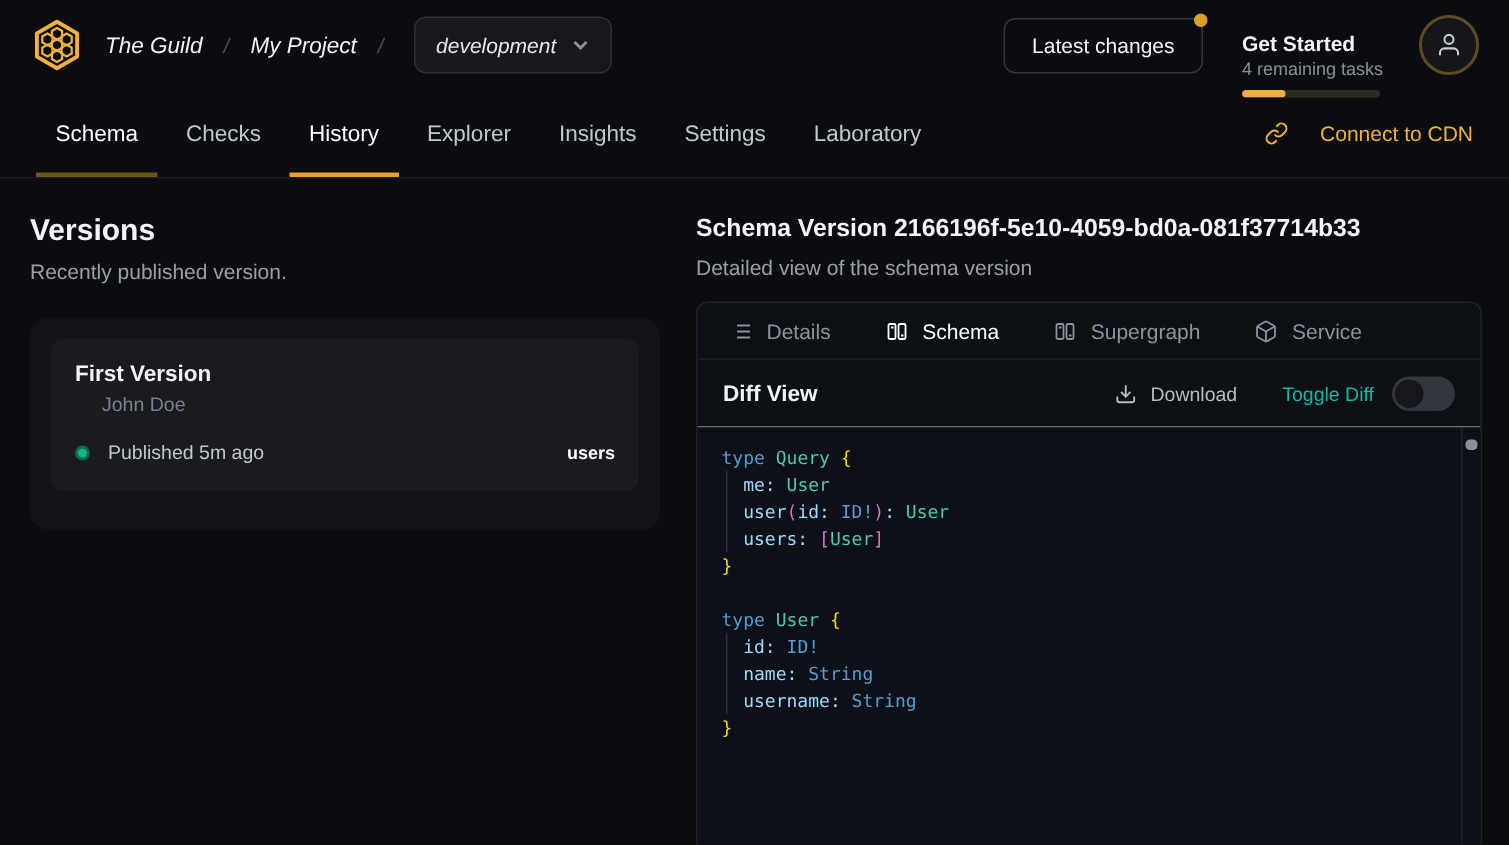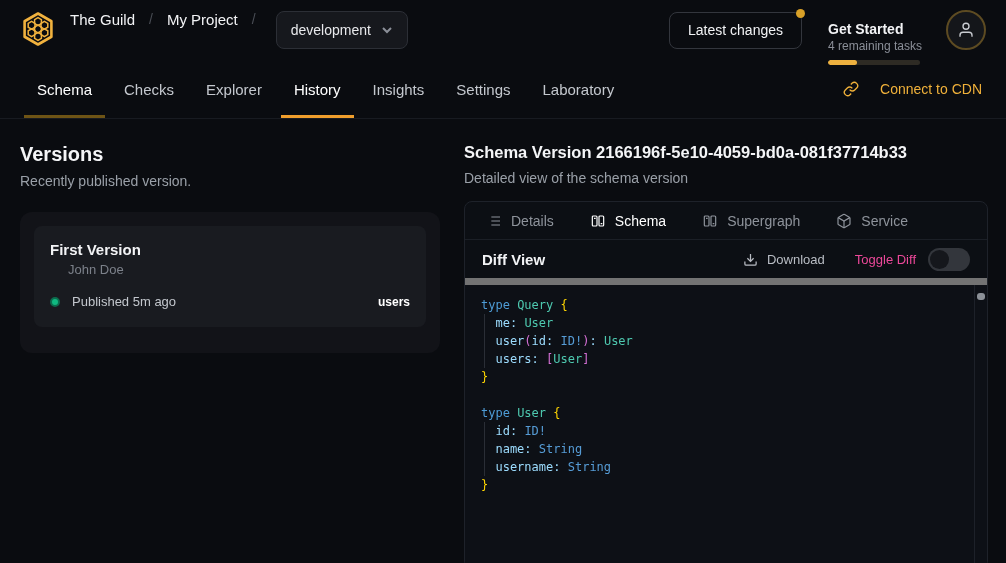--- a/index.html
+++ b/index.html
@@ -5,21 +5,21 @@
   * { margin: 0; padding: 0; box-sizing: border-box; }
   html, body { width: 1006px; height: 563px; overflow: hidden; }
   body {
     background: #0a0c10;
     color: #f2f3f5;
     font-family: "Liberation Sans", sans-serif;
     position: relative;
   }
   
   .topbar { height: 60px; display: flex; align-items: center; padding: 0 20px; }
-  .brand-group { display: flex; gap: 14px; }
+  .brand-group { display: flex; align-items: center; gap: 14px; font-style: italic; }
   .logo { width: 36px; height: 36px; display: block; cursor: pointer; }
   .brand-link { font-size: 15px; font-weight: 500; color: #f2f3f5; cursor: pointer; }
   .crumb-sep { color: #4a4e56; font-size: 14px; }
   .env-select {
     display: flex; align-items: center; gap: 10px;
     background: #16181d; border: 1px solid #2c2f36; border-radius: 8px;
     height: 38px; padding: 0 14px; margin-left: 6px;
     font-size: 14px; color: #e8e9ec; cursor: pointer;
   }
   .chev { width: 12px; height: 12px; stroke: #8b8f98; fill: none; stroke-width: 2; }
@@ -95,27 +95,27 @@
   .panel {
     margin-top: 15px; border: 1px solid #1e222a; border-radius: 8px;
     height: 368px; display: flex; flex-direction: column; background: #0c0f14;
     overflow: hidden;
   }
   .panel-tabs { height: 38px; flex: none; display: flex; align-items: center; gap: 36px; padding: 0 21px; border-bottom: 1px solid #1b1f26; }
   .ptab { display: flex; align-items: center; gap: 9px; font-size: 14px; color: #8e939b; cursor: pointer; }
   .ptab svg { width: 16px; height: 16px; stroke: #8e939b; fill: none; stroke-width: 1.8; }
   .ptab.active { color: #ffffff; font-weight: 500; }
   .ptab.active svg { stroke: #ffffff; }
-  .diff-row { height: 45px; flex: none; display: flex; align-items: center; padding: 0 17px; border-bottom: 7px solid #737373; }
+  .diff-row { height: 45px; flex: none; display: flex; align-items: center; padding: 0 17px; border-bottom: 1px solid #737373; }
   .diff-title { font-size: 15px; font-weight: 700; color: #f2f3f5; }
   .diff-controls { margin-left: auto; display: flex; align-items: center; gap: 30px; }
   .download-btn { display: flex; align-items: center; gap: 9px; font-size: 13px; color: #b9bdc4; cursor: pointer; background: none; border: none; font-family: inherit; }
   .download-btn svg { width: 15px; height: 15px; stroke: #b9bdc4; fill: none; stroke-width: 2; }
   .toggle-group { display: flex; align-items: center; gap: 12px; }
-  .toggle-label { font-size: 13px; color: #ec4899; text-align: right; }
+  .toggle-label { font-size: 13px; color: #14b8a6; text-align: right; }
   .switch { width: 42px; height: 23px; border-radius: 12px; background: #33363c; position: relative; cursor: pointer; }
   .switch .knob {
     position: absolute; top: 2px; left: 2px; width: 19px; height: 19px;
     border-radius: 50%; background: #15171c;
   }
   
   .code-wrap { flex: 1; position: relative; background: #0d1016; overflow: hidden; }
   .code {
     font-family: "DejaVu Sans Mono", monospace; font-size: 12px; line-height: 18px;
     padding: 11px 28px 11px 16px; white-space: pre; color: #d4d4d4;
@@ -180,22 +180,22 @@
         <circle cx="12" cy="7" r="4"></circle>
       </svg>
     </div>
   </div>
 </header>
 
 <nav class="navbar">
   <ul class="nav-tabs">
     <li class="nav-tab dim-underline">Schema</li>
     <li class="nav-tab">Checks</li>
+    <li class="nav-tab active">History</li>
     <li class="nav-tab">Explorer</li>
-    <li class="nav-tab active">History</li>
     <li class="nav-tab">Insights</li>
     <li class="nav-tab">Settings</li>
     <li class="nav-tab">Laboratory</li>
   </ul>
   <div class="cdn-link">
     <svg viewBox="0 0 24 24">
       <path d="M10 13a5 5 0 0 0 7.54.54l3-3a5 5 0 0 0-7.07-7.07l-1.72 1.71"></path>
       <path d="M14 11a5 5 0 0 0-7.54-.54l-3 3a5 5 0 0 0 7.07 7.07l1.71-1.71"></path>
     </svg>
     <span>Connect to CDN</span>

